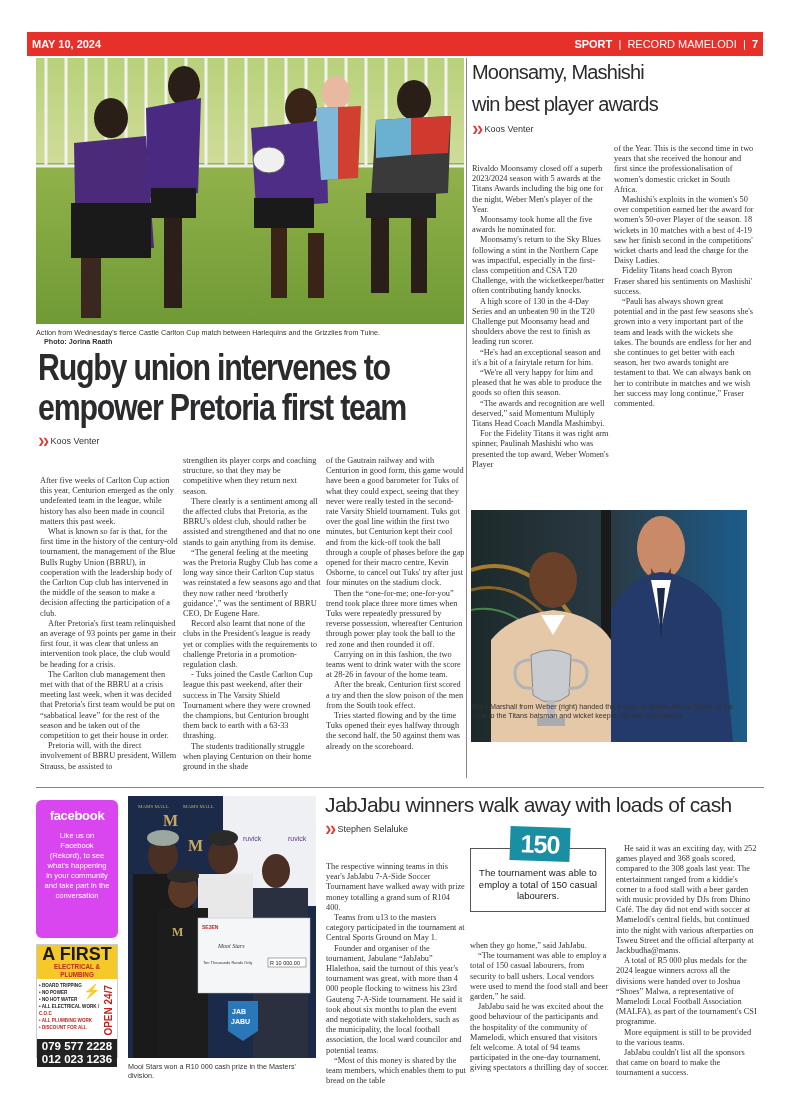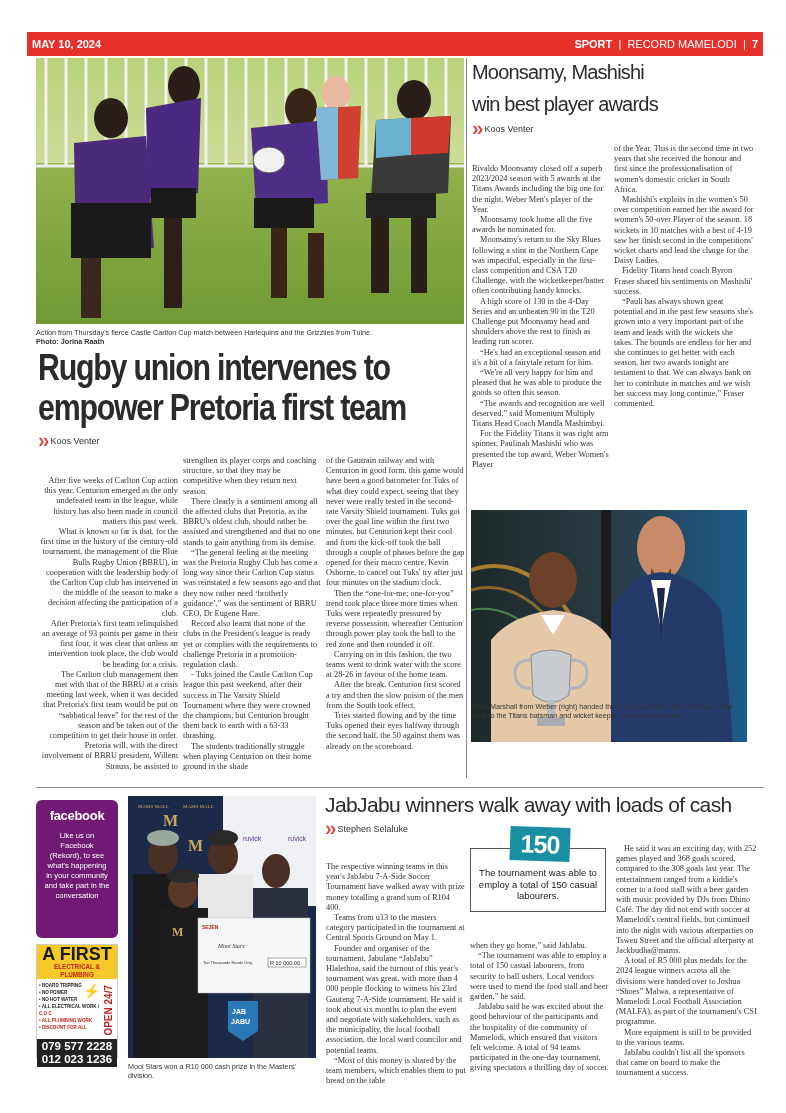--- a/index.html
+++ b/index.html
@@ -12,21 +12,21 @@
   .caption { font-family: "Liberation Sans", sans-serif; font-size: 7.2px; line-height: 9px; color: #333; }
   .headline-cond { font-family: "Liberation Sans", sans-serif; font-weight: bold; color: #2b2b2e; letter-spacing: -1.5px; transform-origin: left top; }
   .headline-light { font-family: "Liberation Sans", sans-serif; font-weight: normal; color: #2b2b2e; letter-spacing: -0.8px; }
   .byline { font-family: "Liberation Sans", sans-serif; font-size: 9px; color: #333; display: flex; align-items: center; gap: 3px; }
   .byline .arr { color: #e8302a; font-size: 8px; font-weight: bold; letter-spacing: -2px; }
   .col { font-size: 8.3px; line-height: 10.2px; color: #333; text-align: left; margin-top: 20px; }
   .col p { text-indent: 8px; }
   .col p.first { text-indent: 0; }
   .vrule { width: 1px; background: #888; }
   .hrule { height: 1px; background: #888; }
-  .fb-box { left: 36px; top: 800px; width: 82px; height: 138px; background: #701a75; border-radius: 6px; color: #fff; text-align: center; font-family: "Liberation Sans", sans-serif; padding: 8px 8px; }
+  .fb-box { left: 36px; top: 800px; width: 82px; height: 138px; background: #d946ef; border-radius: 6px; color: #fff; text-align: center; font-family: "Liberation Sans", sans-serif; padding: 8px 8px; }
   .fb-title { font-weight: bold; font-size: 13px; margin-bottom: 8px; letter-spacing: -0.3px; }
   .fb-text { font-size: 7.6px; line-height: 10px; }
   .ad { left: 36px; top: 944px; width: 82px; height: 114px; border: 1px solid #ccc; background: #f5c92a; font-family: "Liberation Sans", sans-serif; }
   .ad-title { font-weight: bold; font-size: 18px; text-align: center; line-height: 18px; color: #1a1a1a; }
   .ad-sub { font-weight: bold; font-size: 6.3px; text-align: center; color: #c0261f; line-height: 8px; }
   .ad-body { background: #fff; height: 60px; position: relative; padding: 3px 2px; }
   .ad-list { font-size: 4.6px; line-height: 7px; font-weight: bold; color: #222; }
   .ad-list .red { color: #c0261f; }
   .ad-open { position: absolute; right: 3px; top: 6px; writing-mode: vertical-rl; transform: rotate(180deg); color: #c0261f; font-weight: bold; font-size: 10px; }
   .ad-bolt { position: absolute; right: 16px; top: 4px; color: #e8302a; font-size: 14px; font-weight: bold; }
@@ -107,35 +107,35 @@
       <path d="M340 62 L415 58 L412 135 L335 140 Z" fill="#3a3a3a"></path>
       <path d="M375 60 L415 58 L412 95 L375 97 Z" fill="#d03a2e"></path>
       <path d="M340 62 L375 60 L375 97 L340 100 Z" fill="#6ab0d0"></path>
       <rect x="330" y="135" width="70" height="25" fill="#222"></rect>
       <rect x="335" y="160" width="18" height="75" fill="#2a1e18"></rect>
       <rect x="375" y="160" width="16" height="75" fill="#2a1e18"></rect>
     </g>
   </svg>
 </div>
 <div class="abs caption" style="left:36px;top:328px;width:430px;">
-  <div>Action from Thursday's fierce Castle Carlton Cup match between Harlequins and the Grizzlies from Tuine.</div>
-  <div style="font-weight:bold;">Photo: Jorina Raath</div>
+  <div>Action from Wednesday's fierce Castle Carlton Cup match between Harlequins and the Grizzlies from Tuine.</div>
+  <div style="font-weight:bold;margin-left:8px;">Photo: Jorina Raath</div>
 </div>
 
 <div class="abs headline-cond" style="left:38px;top:348px;width:440px;font-size:37px;line-height:40px;transform:scaleX(0.82);width:540px;">
   <div>Rugby union intervenes to</div>
   <div>empower Pretoria first team</div>
 </div>
 
 <div class="abs byline" style="left:38px;top:436px;">
   <span class="arr">❯❯</span>
   <span>Koos Venter</span>
 </div>
 
-<div class="abs col" style="left:40px;top:456px;width:138px;text-align:right;">
+<div class="abs col" style="left:40px;top:456px;width:138px;">
   <p class="first">After five weeks of Carlton Cup action this year, Centurion emerged as the only undefeated team in the league, while history has also been made in council matters this past week.</p>
   <p>What is known so far is that, for the first time in the history of the century-old tournament, the management of the Blue Bulls Rugby Union (BBRU), in cooperation with the leadership body of the Carlton Cup club has intervened in the middle of the season to make a decision affecting the participation of a club.</p>
   <p>After Pretoria's first team relinquished an average of 93 points per game in their first four, it was clear that unless an intervention took place, the club would be heading for a crisis.</p>
   <p>The Carlton club management then met with that of the BBRU at a crisis meeting last week, when it was decided that Pretoria's first team would be put on “sabbatical leave” for the rest of the season and be taken out of the competition to get their house in order.</p>
   <p>Pretoria will, with the direct involvement of BBRU president, Willem Strauss, be assisted to</p>
 </div>
 <div class="abs col" style="left:183px;top:436px;width:138px;">
   <p class="first">strengthen its player corps and coaching structure, so that they may be competitive when they return next season.</p>
   <p>There clearly is a sentiment among all the affected clubs that Pretoria, as the BBRU's oldest club, should rather be assisted and strengthened and that no one stands to gain anything from its demise.</p>
   <p>“The general feeling at the meeting was the Pretoria Rugby Club has come a long way since their Carlton Cup status was reinstated a few seasons ago and that they now rather need ‘brotherly guidance’,” was the sentiment of BBRU CEO, Dr Eugene Hare.</p>

